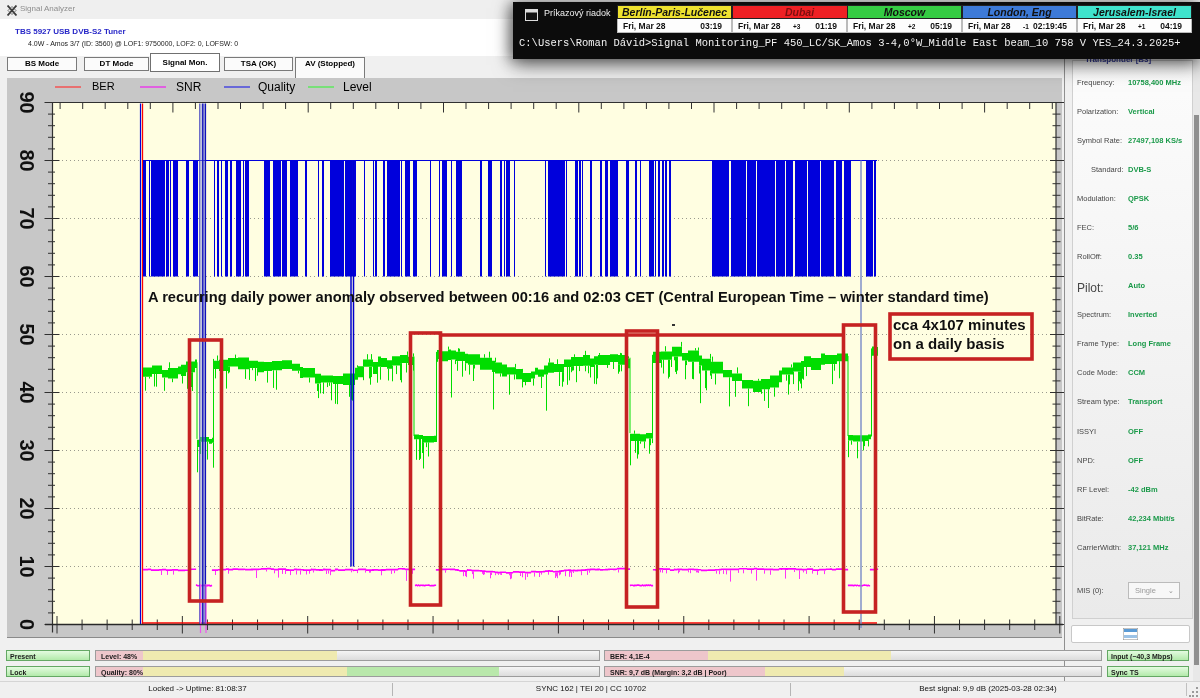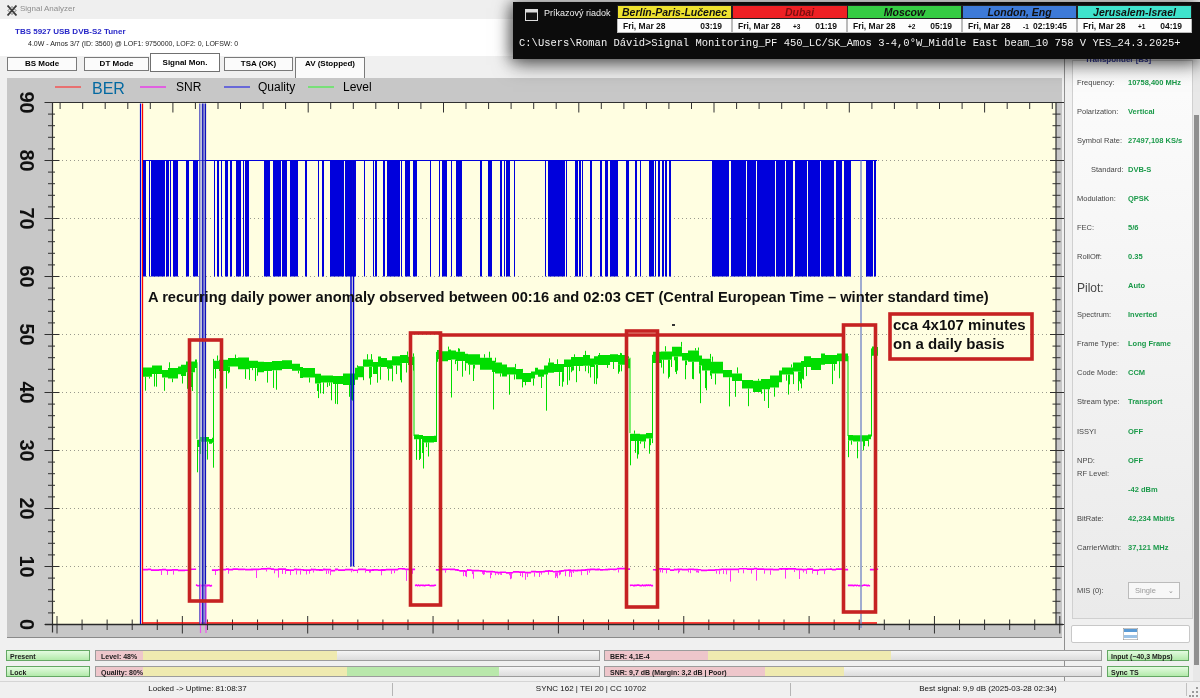--- a/index.html
+++ b/index.html
@@ -22,21 +22,21 @@
 <div class="abs" style="left:0;top:56px;width:1065px;height:22px;background:#f0f0f0;"></div>
 <div class="abs" style="left:7px;top:57px;width:70px;height:14px;background:#fbfbfb;border:1px solid #7a7a7a;font-size:8px;font-weight:bold;text-align:center;line-height:12px;">BS Mode</div>
 <div class="abs" style="left:84px;top:57px;width:65px;height:14px;background:#fbfbfb;border:1px solid #7a7a7a;font-size:8px;font-weight:bold;text-align:center;line-height:12px;">DT Mode</div>
 <div class="abs" style="left:150px;top:53px;width:70px;height:19px;background:#ffffff;border:1px solid #707070;font-size:8px;font-weight:bold;text-align:center;line-height:18px;">Signal Mon.</div>
 <div class="abs" style="left:224px;top:57px;width:69px;height:14px;background:#fbfbfb;border:1px solid #7a7a7a;font-size:8px;font-weight:bold;text-align:center;line-height:12px;">TSA (OK)</div>
 <div class="abs" style="left:295px;top:57px;width:70px;height:28px;background:#fbfbfb;border:1px solid #7a7a7a;font-size:8px;font-weight:bold;text-align:center;line-height:12px;">AV (Stopped)</div>
 
 <div class="abs" style="left:7px;top:78px;width:1055px;height:560px;background:#c7c7c7;border-bottom:1px solid #8a8a8a;"></div>
 
 <div class="abs" style="left:55px;top:86px;width:26px;height:2px;background:#e87070;"></div>
-<div class="abs" style="left:92px;top:80px;font-size:16px;color:#0369a1;">BER</div>
+<div class="abs" style="left:92px;top:80px;font-size:11px;color:#000000;">BER</div>
 <div class="abs" style="left:140px;top:86px;width:26px;height:2px;background:#e060e0;"></div>
 <div class="abs" style="left:176px;top:80px;font-size:12px;color:#000;">SNR</div>
 <div class="abs" style="left:224px;top:86px;width:26px;height:2px;background:#6868d8;"></div>
 <div class="abs" style="left:258px;top:80px;font-size:12px;color:#000;">Quality</div>
 <div class="abs" style="left:308px;top:86px;width:26px;height:2px;background:#78e078;"></div>
 <div class="abs" style="left:343px;top:80px;font-size:12px;color:#000;">Level</div>
 
 <svg class="abs" style="left:0;top:78px" width="1065" height="560" viewBox="0 0 1065 560">
 
 <rect x="53" y="24.5" width="1003" height="522.0" fill="#fffee1"></rect>
@@ -296,21 +296,21 @@
 <div class="abs" style="left:1077px;top:339px;font-size:7.5px;color:#474747;white-space:nowrap;">Frame Type:</div>
 <div class="abs" style="left:1128px;top:339px;font-size:7.5px;font-weight:bold;color:#1b9a4a;white-space:nowrap;">Long Frame</div>
 <div class="abs" style="left:1077px;top:368px;font-size:7.5px;color:#474747;white-space:nowrap;">Code Mode:</div>
 <div class="abs" style="left:1128px;top:368px;font-size:7.5px;font-weight:bold;color:#1b9a4a;white-space:nowrap;">CCM</div>
 <div class="abs" style="left:1077px;top:397px;font-size:7.5px;color:#474747;white-space:nowrap;">Stream type:</div>
 <div class="abs" style="left:1128px;top:397px;font-size:7.5px;font-weight:bold;color:#1b9a4a;white-space:nowrap;">Transport</div>
 <div class="abs" style="left:1077px;top:427px;font-size:7.5px;color:#474747;white-space:nowrap;">ISSYI</div>
 <div class="abs" style="left:1128px;top:427px;font-size:7.5px;font-weight:bold;color:#1b9a4a;white-space:nowrap;">OFF</div>
 <div class="abs" style="left:1077px;top:456px;font-size:7.5px;color:#474747;white-space:nowrap;">NPD:</div>
 <div class="abs" style="left:1128px;top:456px;font-size:7.5px;font-weight:bold;color:#1b9a4a;white-space:nowrap;">OFF</div>
-<div class="abs" style="left:1077px;top:469px;font-size:7.5px;color:#474747;white-space:nowrap;">RF Level:</div>
+<div class="abs" style="left:1077px;top:485px;font-size:7.5px;color:#474747;white-space:nowrap;">RF Level:</div>
 <div class="abs" style="left:1128px;top:485px;font-size:7.5px;font-weight:bold;color:#1b9a4a;white-space:nowrap;">-42 dBm</div>
 <div class="abs" style="left:1077px;top:514px;font-size:7.5px;color:#474747;white-space:nowrap;">BitRate:</div>
 <div class="abs" style="left:1128px;top:514px;font-size:7.5px;font-weight:bold;color:#1b9a4a;white-space:nowrap;">42,234 Mbit/s</div>
 <div class="abs" style="left:1077px;top:543px;font-size:7.5px;color:#474747;white-space:nowrap;">CarrierWidth:</div>
 <div class="abs" style="left:1128px;top:543px;font-size:7.5px;font-weight:bold;color:#1b9a4a;white-space:nowrap;">37,121 MHz</div>
 <div class="abs" style="left:1077px;top:586px;font-size:7.5px;color:#474747;">MIS (0):</div>
 <div class="abs" style="left:1128px;top:582px;width:52px;height:17px;background:#f7f7f7;border:1px solid #bbb;font-size:7.5px;color:#999;padding:3px 0 0 6px;">Single <span style="float:right;margin-right:5px;color:#999;">⌄</span></div>
 
 <div class="abs" style="left:1071px;top:625px;width:119px;height:18px;background:#ffffff;border:1px solid #c8c8c8;border-radius:2px;"></div>
 <svg class="abs" style="left:1123px;top:628px" width="15" height="12">

